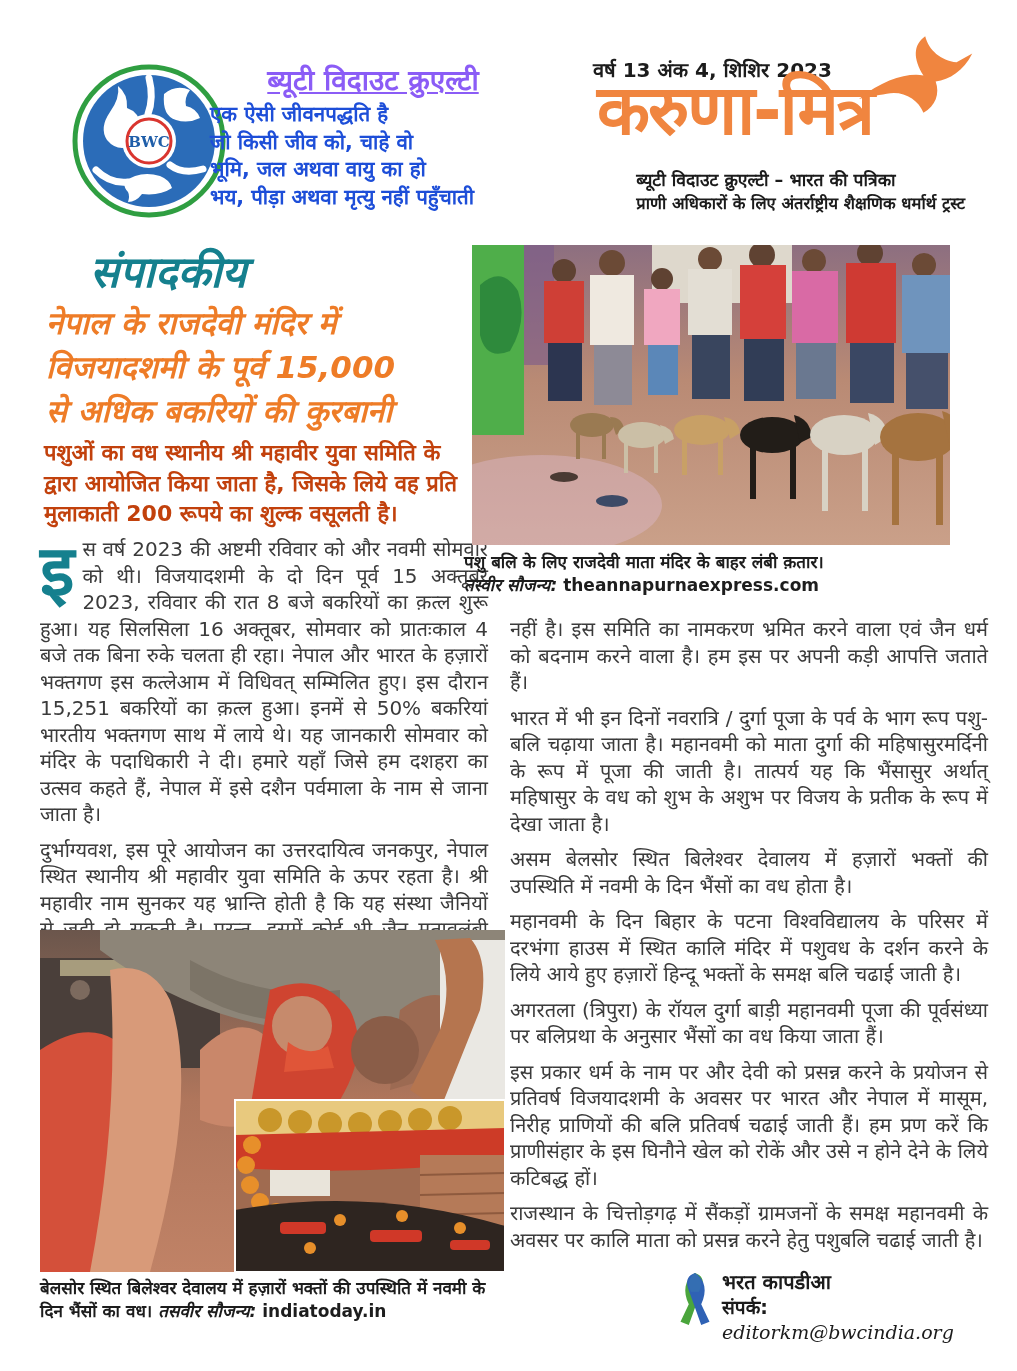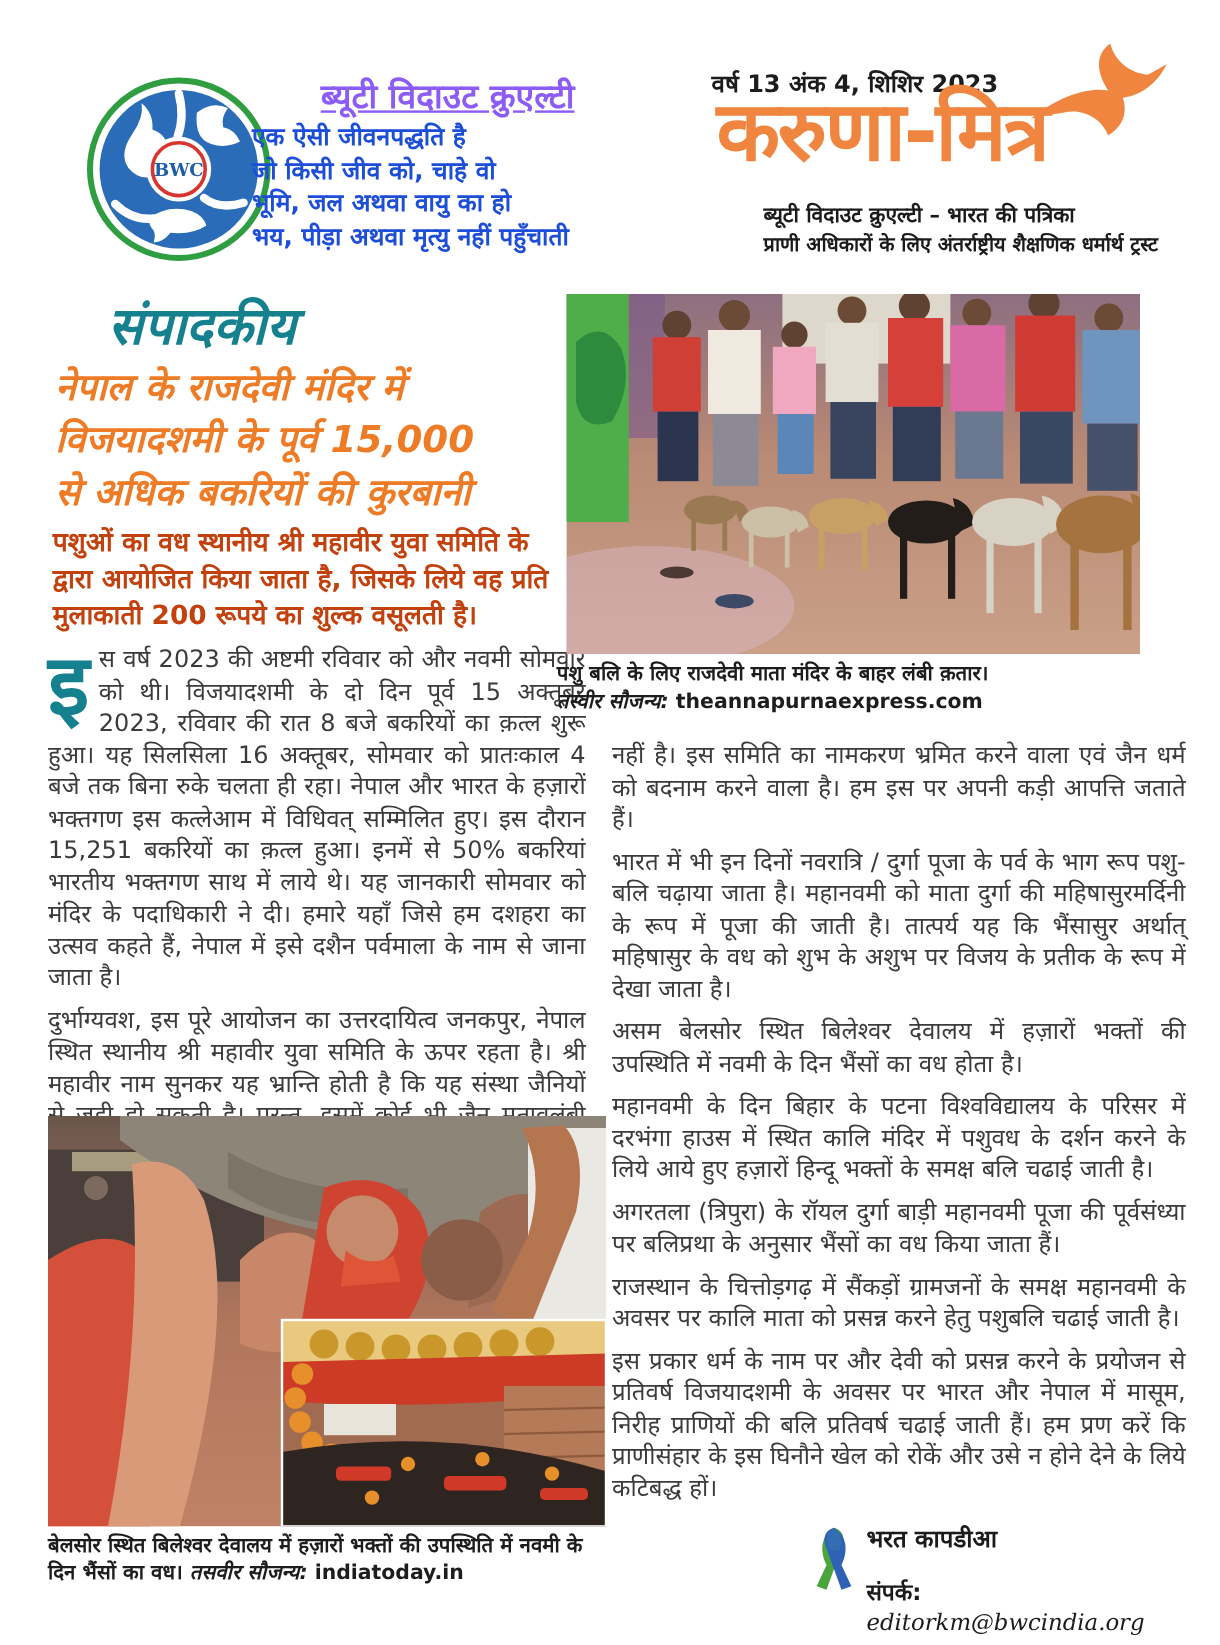--- a/index.html
+++ b/index.html
@@ -34,21 +34,21 @@
   .credit-url{font-weight:bold;}
 
   
   .right-col{left:510px;top:616px;width:478px;}
   .right-col p{margin:0 0 9px 0;}
 
   
   .contact-ribbon{left:676px;top:1270px;width:38px;height:58px;}
   .contact-text{left:722px;top:1270px;width:280px;}
   .contact-name{font-size:20px;font-weight:bold;color:#1b1b1b;line-height:25px;}
-  .contact-line{font-size:19px;color:#1b1b1b;line-height:25px;margin-top:20px;}
+  .contact-line{font-size:19px;color:#1b1b1b;line-height:25px;}
   .contact-email{font-style:italic;font-family:"DejaVu Serif",serif;}
 </style>
 </head>
 <body>
 
 <div class="page">
 
   <div class="abs" style="left:72px;top:64px;width:154px;height:154px;">
     <svg width="154" height="154" viewBox="0 0 154 154">
       <circle cx="77" cy="77" r="74" fill="#ffffff" stroke="#2f9e41" stroke-width="5"></circle>
@@ -289,22 +289,22 @@
       <span class="credit-url">theannapurnaexpress.com</span>
     </div>
   </div>
 
   <div class="abs right-col">
     <p class="body-text">नहीं है। इस समिति का नामकरण भ्रमित करने वाला एवं जैन धर्म को बदनाम करने वाला है। हम इस पर अपनी कड़ी आपत्ति जताते हैं।</p>
     <p class="body-text">भारत में भी इन दिनों नवरात्रि / दुर्गा पूजा के पर्व के भाग रूप पशु-बलि चढ़ाया जाता है। महानवमी को माता दुर्गा की महिषासुरमर्दिनी के रूप में पूजा की जाती है। तात्पर्य यह कि भैंसासुर अर्थात् महिषासुर के वध को शुभ के अशुभ पर विजय के प्रतीक के रूप में देखा जाता है।</p>
     <p class="body-text">असम बेलसोर स्थित बिलेश्वर देवालय में हज़ारों भक्तों की उपस्थिति में नवमी के दिन भैंसों का वध होता है।</p>
     <p class="body-text">महानवमी के दिन बिहार के पटना विश्वविद्यालय के परिसर में दरभंगा हाउस में स्थित कालि मंदिर में पशुवध के दर्शन करने के लिये आये हुए हज़ारों हिन्दू भक्तों के समक्ष बलि चढाई जाती है।</p>
     <p class="body-text">अगरतला (त्रिपुरा) के रॉयल दुर्गा बाड़ी महानवमी पूजा की पूर्वसंध्या पर बलिप्रथा के अनुसार भैंसों का वध किया जाता हैं।</p>
+    <p class="body-text">इस प्रकार धर्म के नाम पर और देवी को प्रसन्न करने के प्रयोजन से प्रतिवर्ष विजयादशमी के अवसर पर भारत और नेपाल में मासूम, निरीह प्राणियों की बलि प्रतिवर्ष चढाई जाती हैं। हम प्रण करें कि प्राणीसंहार के इस घिनौने खेल को रोकें और उसे न होने देने के लिये कटिबद्ध हों।</p>
     <p class="body-text">राजस्थान के चित्तोड़गढ़ में सैंकड़ों ग्रामजनों के समक्ष महानवमी के अवसर पर कालि माता को प्रसन्न करने हेतु पशुबलि चढाई जाती है।</p>
-    <p class="body-text">इस प्रकार धर्म के नाम पर और देवी को प्रसन्न करने के प्रयोजन से प्रतिवर्ष विजयादशमी के अवसर पर भारत और नेपाल में मासूम, निरीह प्राणियों की बलि प्रतिवर्ष चढाई जाती हैं। हम प्रण करें कि प्राणीसंहार के इस घिनौने खेल को रोकें और उसे न होने देने के लिये कटिबद्ध हों।</p>
   </div>
 
   <div class="abs contact-ribbon">
     <svg width="38" height="58" viewBox="0 0 36 56">
       <path d="M18,3 C8,9 6,21 12,33 L4,50 L12,53 L25,17 C27,9 24,5 18,3 Z" fill="#4aa53c"></path>
       <path d="M18,3 C28,9 30,21 24,33 L32,50 L24,53 L11,17 C9,9 12,5 18,3 Z" fill="#2f62b5"></path>
       <path d="M18,3 C12,7 11,14 14,21 L22,21 C25,14 24,7 18,3 Z" fill="#3b82b0" opacity="0.4"></path>
     </svg>
   </div>
   <div class="abs contact-text">

